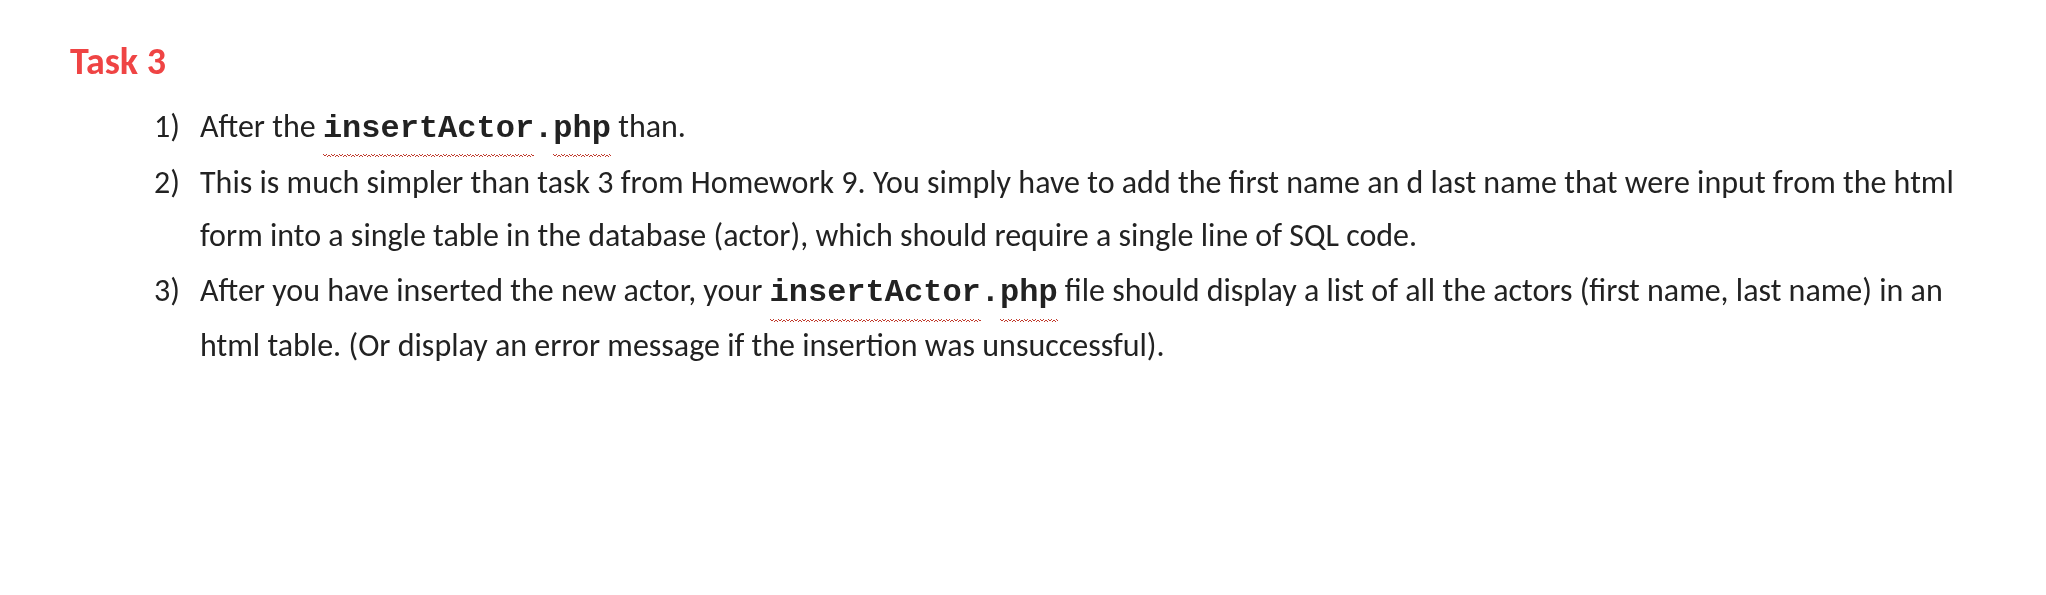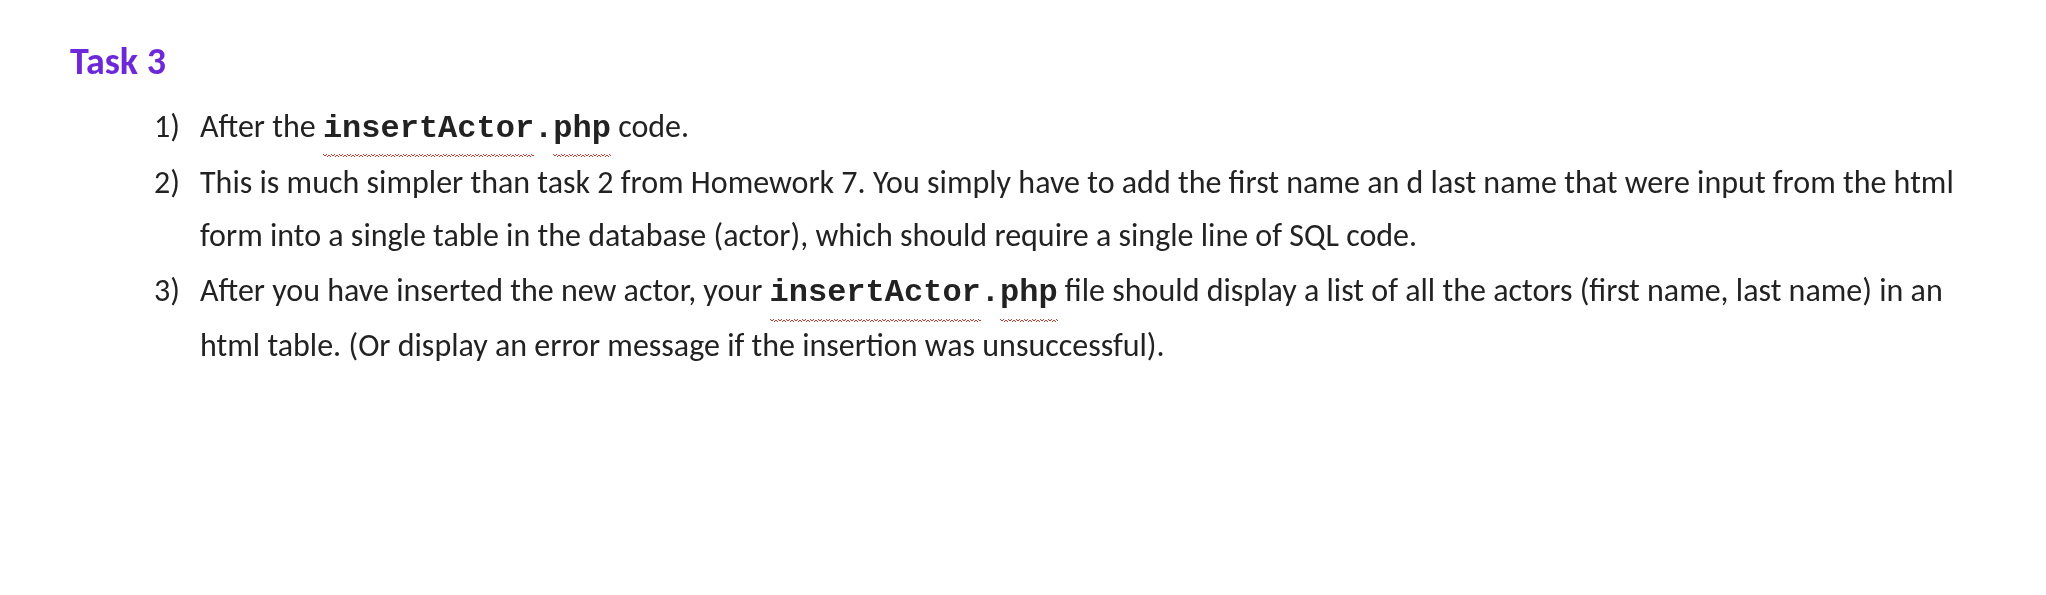--- a/index.html
+++ b/index.html
@@ -5,21 +5,21 @@
     body {
       margin: 0;
       padding: 30px 70px;
       font-family: Calibri, 'Segoe UI', Arial, sans-serif;
       font-size: 32px;
       color: #222;
       background: #fff;
       line-height: 1.65;
     }
     .task-heading {
-      color: #6d28d9;
+      color: #ef4444;
       font-weight: bold;
       font-size: 38px;
       margin-bottom: 8px;
       margin-top: 0;
     }
     ol.task-list {
       margin: 0;
       padding-left: 90px;
       list-style: none;
       counter-reset: item;
@@ -65,26 +65,26 @@
   </style>
 </head>
 <body>
 
 <h2 class="task-heading">Task 3</h2>
 
 <ol class="task-list">
 
   <li>
     <p class="li-text">
-      <span>After the </span><span class="code-wrap"><span class="code-token"><span>insertActor</span><span class="wavy"></span></span><span class="code-token dot">.</span><span class="code-token"><span>php</span><span class="wavy"></span></span></span><span> code.</span>
+      <span>After the </span><span class="code-wrap"><span class="code-token"><span>insertActor</span><span class="wavy"></span></span><span class="code-token dot">.</span><span class="code-token"><span>php</span><span class="wavy"></span></span></span><span> than.</span>
     </p>
   </li>
 
   <li>
-    <p class="li-text">This is much simpler than task 2 from Homework 7.  You simply have to add the first name an d last name that were input from the html form into a single table in the database (actor), which should require a single line of SQL code.</p>
+    <p class="li-text">This is much simpler than task 3 from Homework 9.  You simply have to add the first name an d last name that were input from the html form into a single table in the database (actor), which should require a single line of SQL code.</p>
   </li>
 
   <li>
     <p class="li-text">
       <span>After you have inserted the new actor, your </span><span class="code-wrap"><span class="code-token"><span>insertActor</span><span class="wavy"></span></span><span class="code-token dot">.</span><span class="code-token"><span>php</span><span class="wavy"></span></span></span><span> file should display a list of all the actors (first name, last name) in an html table.  (Or display an error message if the insertion was unsuccessful).</span>
     </p>
   </li>
 
 </ol>
 

